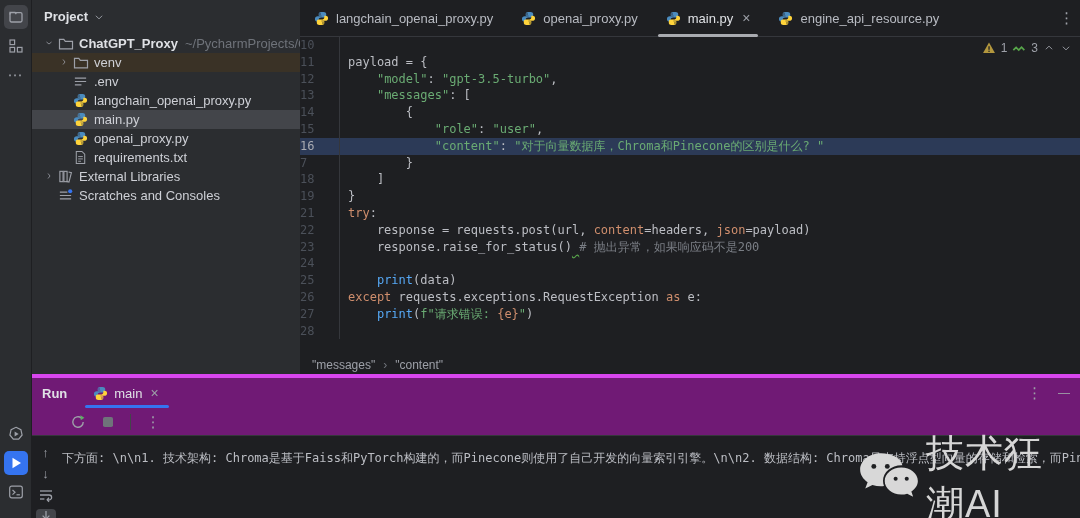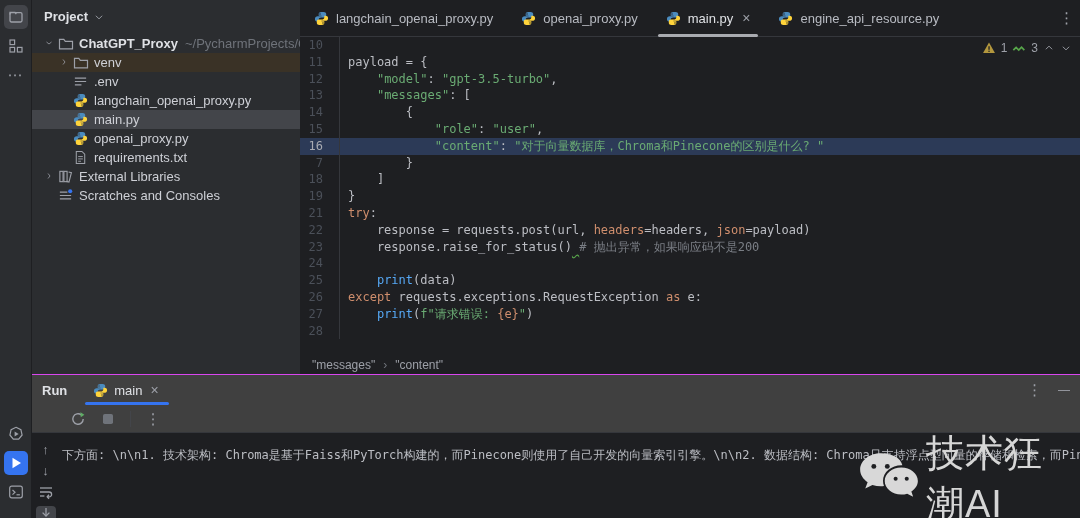--- a/index.html
+++ b/index.html
@@ -49,36 +49,36 @@
   .tab-close { color:#9da0a8; font-size:14px; margin-left:2px; }
   .tabbar-kebab { position:absolute; right:6px; top:9px; color:#9da0a8; font-size:15px; }
 
   .inspections { position:absolute; right:8px; top:41px; display:flex; align-items:center;
                  gap:5px; color:#9da0a8; font-size:12px; z-index:3; }
 
   .code-area { position:absolute; left:0; right:0; top:37px; height:319px; overflow:hidden;
                font-family:"DejaVu Sans Mono", monospace; font-size:12px; }
   .code-row { display:flex; height:16.8px; line-height:16.8px; white-space:pre; }
   .code-row.hl { background:#2c3a57; }
-  .ln { width:40px; padding-right:16px; text-align:right; color:#4b5059;
+  .ln { width:40px; padding-right:16px; text-align:left; color:#4b5059;
         border-right:1px solid #35373c; flex:none; }
   .code-row.hl .ln { color:#a9abb2; }
   .code-text { padding-left:8px; }
   .tok-d { color:#bcbec4; } .tok-s { color:#6aab73; } .tok-k { color:#cf8e6d; }
   .tok-c { color:#7a7e85; } .tok-b { color:#56a8f5; } .tok-p { color:#cf8e6d; }
   .tok-w { text-decoration:underline wavy #57a64a; text-underline-offset:3px; }
 
   .breadcrumb { position:absolute; left:0; right:0; top:356px; height:18px;
                 display:flex; align-items:center; gap:8px; padding-left:12px;
                 font-size:12px; color:#9da0a8; background:#1e1f22; }
   .crumb-sep { color:#6f737a; }
 
   
   .runpanel { position:absolute; left:32px; top:374px; right:0; bottom:0;
-              background:#404040; border-top:1px solid #d946ef; }
+              background:#701a75; border-top:4px solid #d946ef; }
   .run-header { position:relative; height:30px; display:flex; align-items:center; }
   .run-title { font-weight:bold; color:#dfe1e5; margin-left:10px; }
   .run-tab { display:flex; align-items:center; gap:6px; margin-left:26px; color:#dfe1e5; position:relative; height:100%; }
   .run-tab .blue-underline { position:absolute; left:-8px; right:-10px; bottom:0;
               height:3px; background:#3574f0; border-radius:2px; }
   .run-header-right { position:absolute; right:10px; top:0; height:100%;
               display:flex; align-items:center; gap:16px; color:#9da0a8; }
   .run-toolbar { height:27px; display:flex; align-items:center; gap:10px; padding-left:36px; }
   .tb-sep { width:1px; height:16px; background:#43454a; margin:0 2px; }
   .console { position:absolute; left:0; right:0; top:57px; bottom:0; background:#1e1f22;
@@ -338,21 +338,21 @@
         <div class="code-row"><span class="ln">11</span><span class="code-text"><span class="tok-d">payload = {</span></span></div>
         <div class="code-row"><span class="ln">12</span><span class="code-text"><span class="tok-d">    </span><span class="tok-s">"model"</span><span class="tok-d">: </span><span class="tok-s">"gpt-3.5-turbo"</span><span class="tok-d">,</span></span></div>
         <div class="code-row"><span class="ln">13</span><span class="code-text"><span class="tok-d">    </span><span class="tok-s">"messages"</span><span class="tok-d">: [</span></span></div>
         <div class="code-row"><span class="ln">14</span><span class="code-text"><span class="tok-d">        {</span></span></div>
         <div class="code-row"><span class="ln">15</span><span class="code-text"><span class="tok-d">            </span><span class="tok-s">"role"</span><span class="tok-d">: </span><span class="tok-s">"user"</span><span class="tok-d">,</span></span></div>
         <div class="code-row hl"><span class="ln">16</span><span class="code-text"><span class="tok-d">            </span><span class="tok-s">"content"</span><span class="tok-d">: </span><span class="tok-s">"对于向量数据库，Chroma和Pinecone的区别是什么? "</span></span></div>
         <div class="code-row"><span class="ln">7</span><span class="code-text"><span class="tok-d">        }</span></span></div>
         <div class="code-row"><span class="ln">18</span><span class="code-text"><span class="tok-d">    ]</span></span></div>
         <div class="code-row"><span class="ln">19</span><span class="code-text"><span class="tok-d">}</span></span></div>
         <div class="code-row"><span class="ln">21</span><span class="code-text"><span class="tok-k">try</span><span class="tok-d">:</span></span></div>
-        <div class="code-row"><span class="ln">22</span><span class="code-text"><span class="tok-d">    response = requests.post(url, </span><span class="tok-p">headers</span><span class="tok-d">=headers, </span><span class="tok-p">json</span><span class="tok-d">=payload)</span></span></div>
+        <div class="code-row"><span class="ln">22</span><span class="code-text"><span class="tok-d">    response = requests.post(url, </span><span class="tok-p">content</span><span class="tok-d">=headers, </span><span class="tok-p">json</span><span class="tok-d">=payload)</span></span></div>
         <div class="code-row"><span class="ln">23</span><span class="code-text"><span class="tok-d">    response.raise_for_status()</span><span class="tok-w"> </span><span class="tok-c"># 抛出异常，如果响应码不是200</span></span></div>
         <div class="code-row"><span class="ln">24</span></div>
         <div class="code-row"><span class="ln">25</span><span class="code-text"><span class="tok-d">    </span><span class="tok-b">print</span><span class="tok-d">(data)</span></span></div>
         <div class="code-row"><span class="ln">26</span><span class="code-text"><span class="tok-k">except</span><span class="tok-d"> requests.exceptions.RequestException </span><span class="tok-k">as</span><span class="tok-d"> e:</span></span></div>
         <div class="code-row"><span class="ln">27</span><span class="code-text"><span class="tok-d">    </span><span class="tok-b">print</span><span class="tok-d">(</span><span class="tok-s">f"请求错误: </span><span class="tok-p">{e}</span><span class="tok-s">"</span><span class="tok-d">)</span></span></div>
         <div class="code-row"><span class="ln">28</span><span class="code-text"></span></div>
       </div>
     <div class="breadcrumb" id="crumbs">
         <span>"messages"</span>
         <span class="crumb-sep">›</span>

